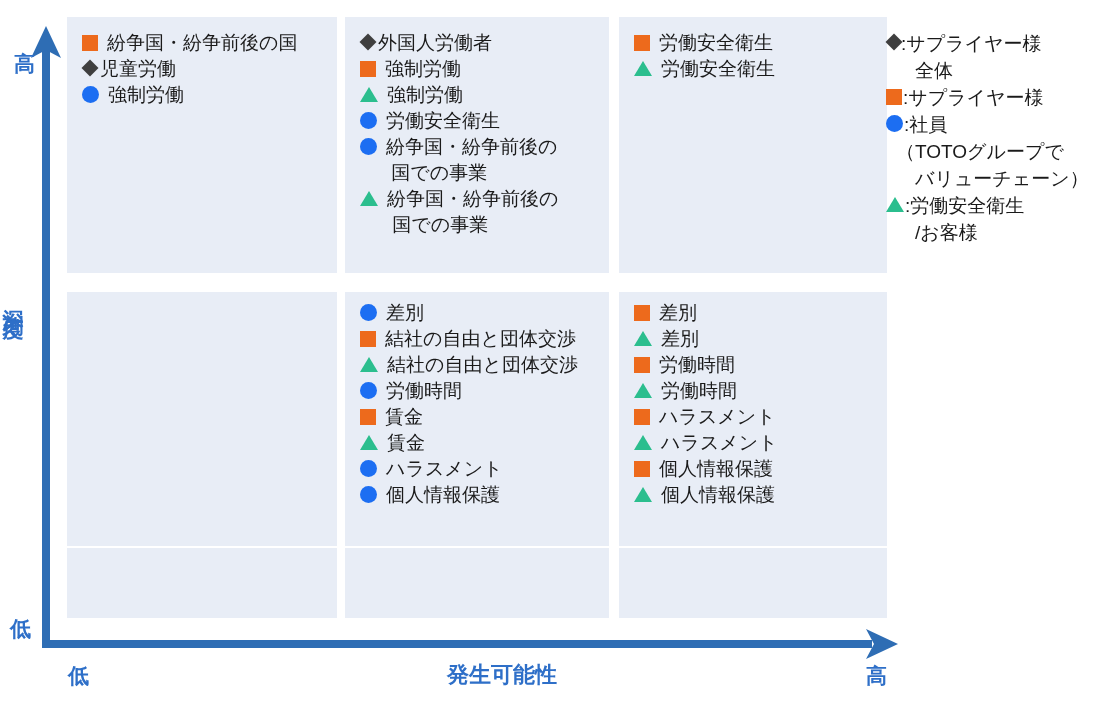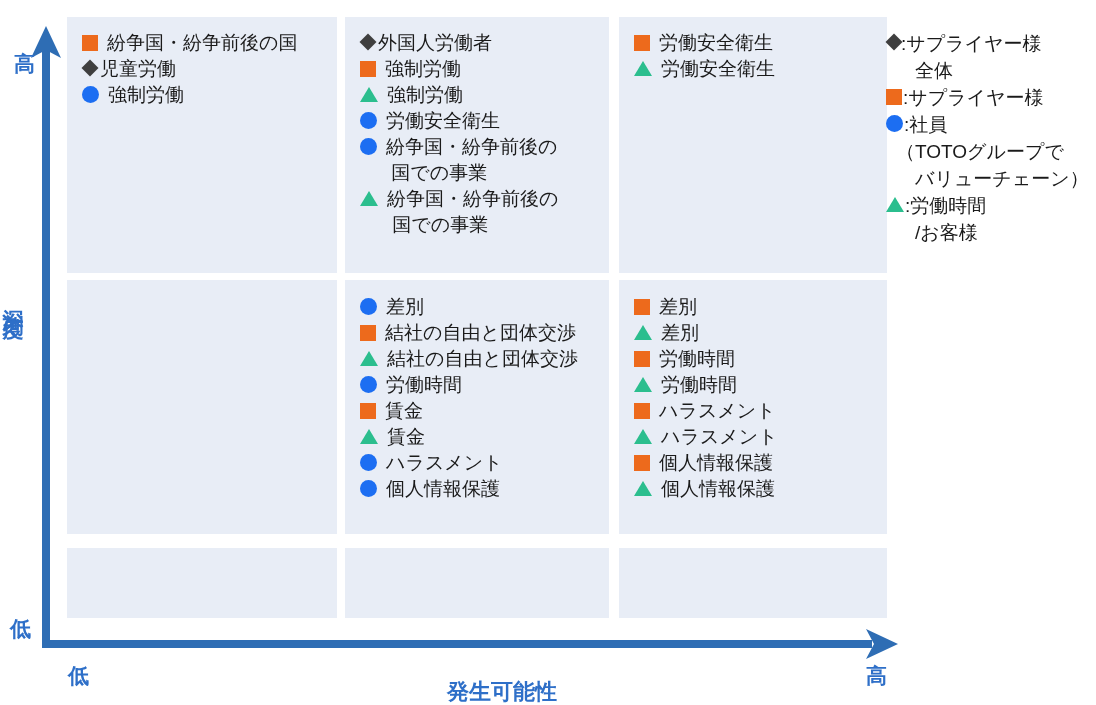--- a/index.html
+++ b/index.html
@@ -6,30 +6,30 @@
   body{font-family:"Liberation Sans","DejaVu Sans",sans-serif;}
   .canvas{position:relative;width:1096px;height:705px;background:#ffffff;overflow:hidden;}
 
   
   .axes{position:absolute;left:0;top:0;width:1096px;height:705px;}
   .axis-label{position:absolute;color:var(--axis-label);font-weight:bold;font-size:21px;line-height:1.1;}
   .y-high{left:14px;top:52px;}
   .y-title{left:2px;top:292px;writing-mode:vertical-rl;letter-spacing:4px;}
   .y-low{left:10px;top:617px;}
   .x-low{left:68px;top:664px;}
-  .x-title{left:447px;top:680px;font-size:22px;}
+  .x-title{left:447px;top:663px;font-size:22px;}
   .x-high{left:866px;top:664px;}
 
   
   .cell{position:absolute;background:var(--cellbg);box-sizing:border-box;padding:13px 8px 0 15px;}
   .c1{left:67px;width:270px;}
   .c2{left:345px;width:264px;}
   .c3{left:619px;width:268px;}
   .r1{top:17px;height:256px;}
-  .r2{top:280px;height:254px;padding-top:14px;}
+  .r2{top:292px;height:254px;padding-top:8px;}
   .r3{top:548px;height:70px;}
 
   
   .item{display:flex;align-items:flex-start;}
   .sym{flex:none;margin-right:9px;}
   .sym-square{width:16px;height:16px;background:var(--orange);margin-top:5px;}
   .sym-circle{width:17px;height:17px;border-radius:50%;background:var(--blue);margin-top:4px;}
   .sym-triangle{width:0;height:0;border-left:9px solid transparent;border-right:9px solid transparent;border-bottom:15px solid var(--green);margin-top:5px;}
   .sym-diamond{width:12px;height:12px;background:var(--dark);transform:rotate(45deg);margin:6px 4px 0 2px;}
   .txt{font-size:19px;line-height:26px;color:#1a1a1a;white-space:pre;}
@@ -200,19 +200,19 @@
         <div class="lrow">
           <span class="sym sym-circle"></span>
           <span class="ltext">:社員</span>
         </div>
         <div class="lcont">（TOTOグループで</div>
         <div class="lcont">　バリューチェーン）</div>
       </div>
       <div>
         <div class="lrow">
           <span class="sym sym-triangle"></span>
-          <span class="ltext">:労働時間</span>
+          <span class="ltext">:労働安全衛生</span>
         </div>
         <div class="lcont">　/お客様</div>
       </div>
     </div>
 
 </div>
 
 </body></html>

